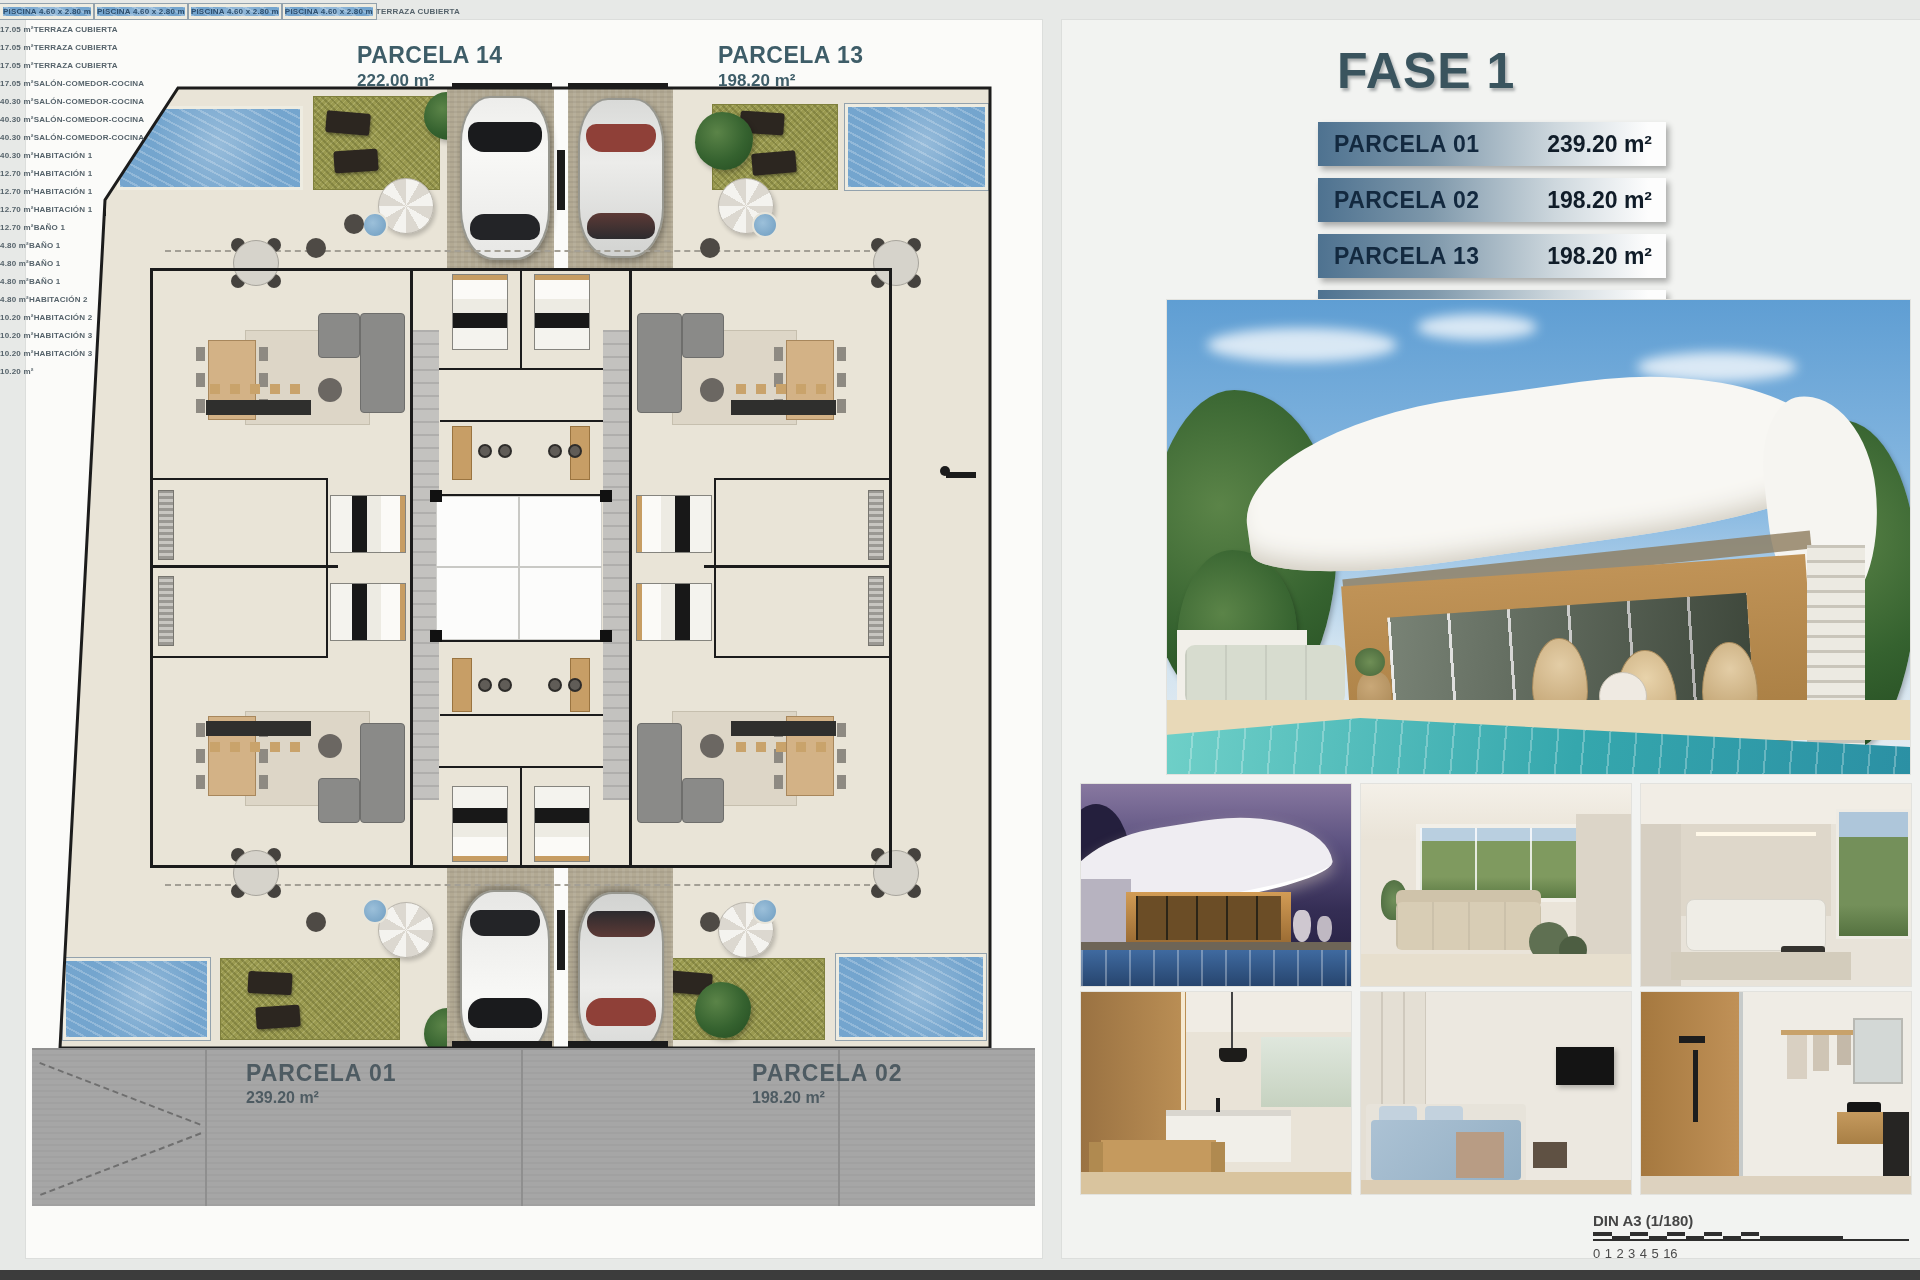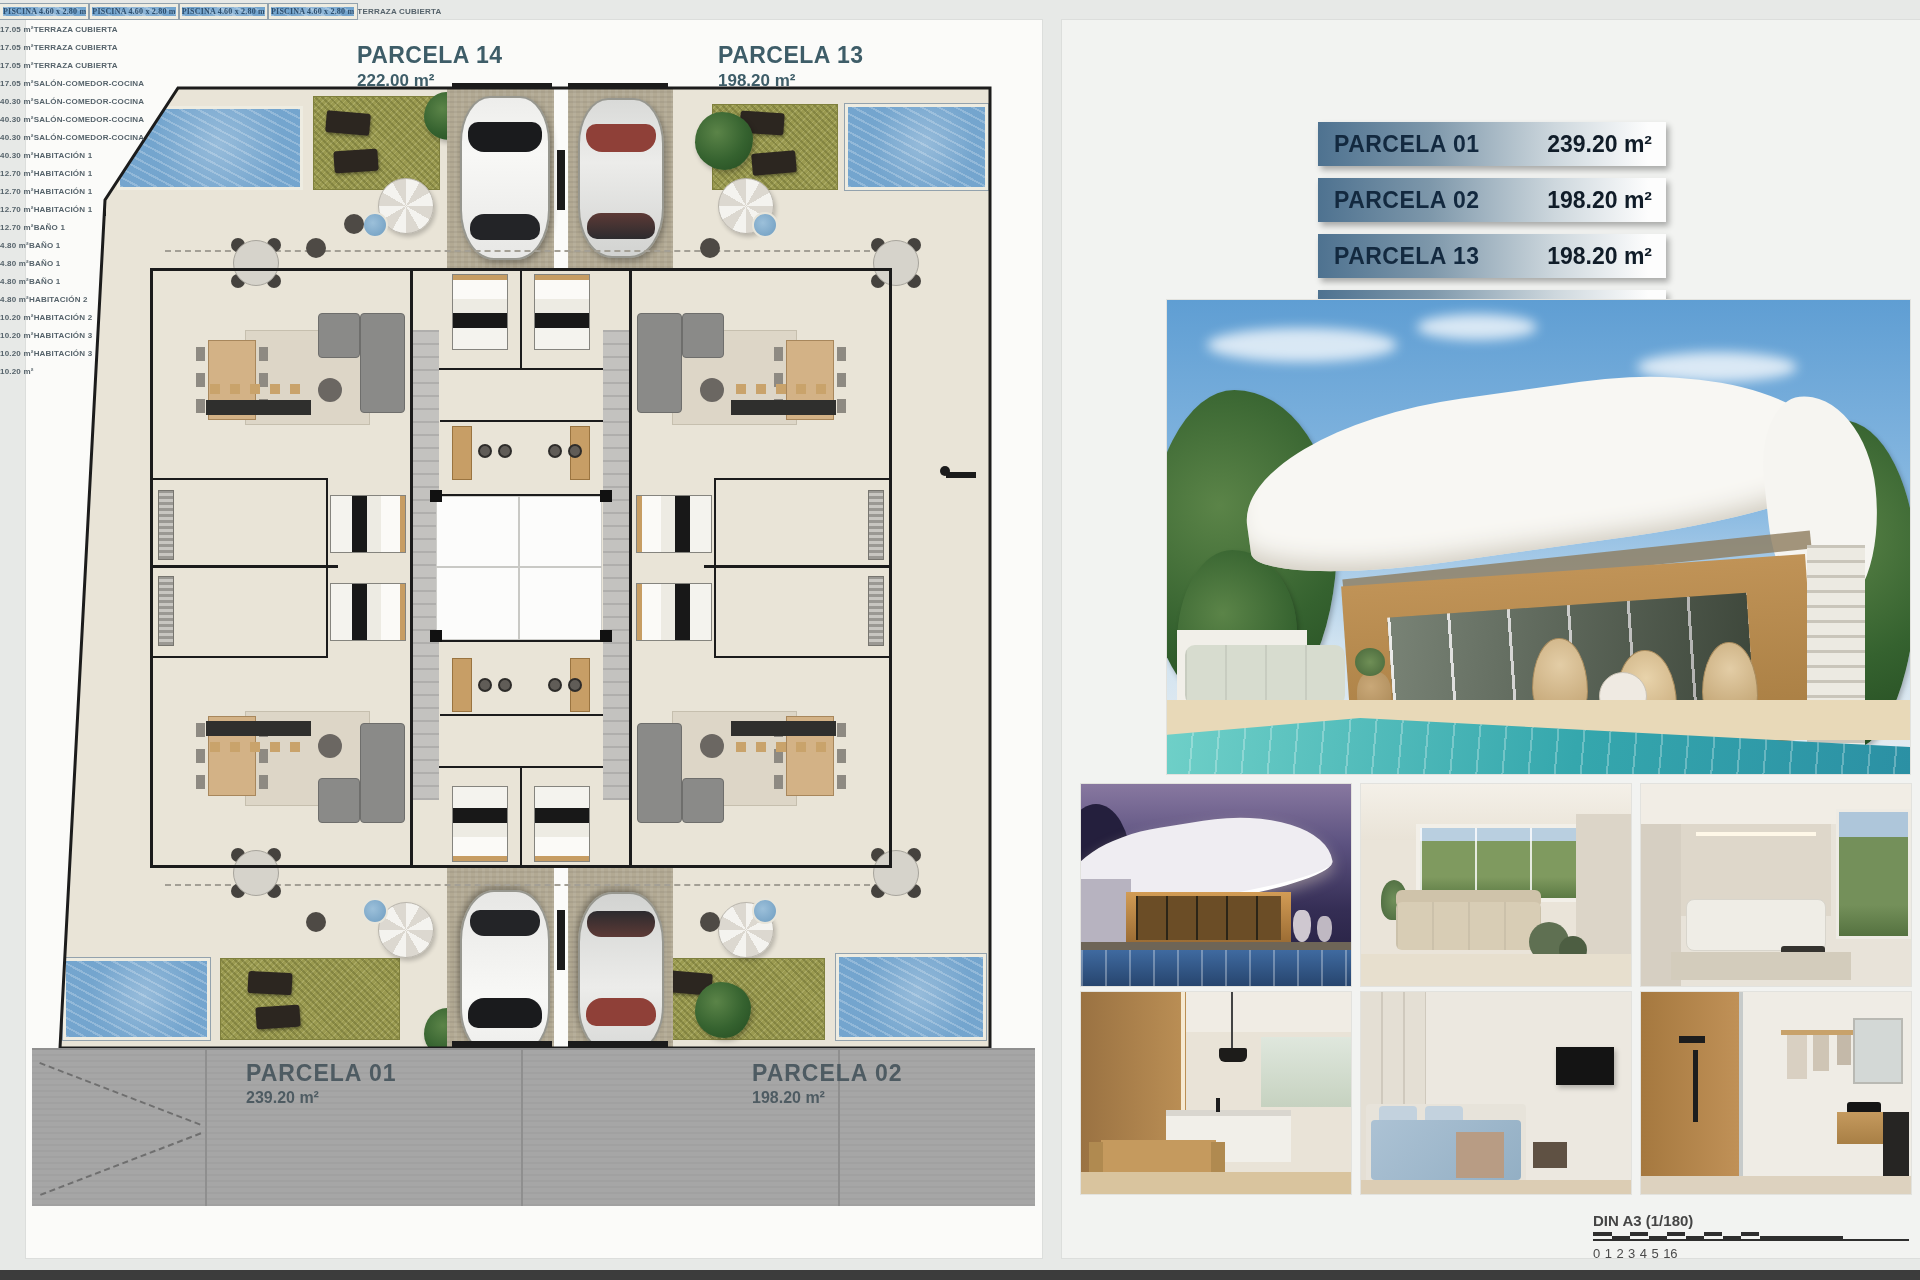--- a/index.html
+++ b/index.html
@@ -62,21 +62,21 @@
   .car.silver .body{background:linear-gradient(180deg,#d9dad8,#ececea 40%,#d2d3d1);}
   .car.red .wf{background:#8f4038;}
   .car.red .wr{background:linear-gradient(180deg,#5d3a36,#2c2b2e);}
   
   .ptitle{font-size:23px;font-weight:bold;color:#3e5d68;letter-spacing:.5px;display:block;}
   .parea{font-size:17px;font-weight:bold;color:#3e5d68;display:block;margin-top:2px;}
   .road-name{font-size:23px;font-weight:bold;color:#4e5b62;letter-spacing:1px;display:block;}
   .road-area{font-size:16px;font-weight:bold;color:#4e5b62;display:block;margin-top:2px;}
   .plan-label{position:absolute;transform:translate(-50%,-50%);font-size:8px;line-height:1.3;font-weight:bold;
      color:#56636b;text-align:center;white-space:pre-line;letter-spacing:.2px;}
-  .plan-label.pool{color:#2e4f6e;font-family:Liberation Serif, serif;}
+  .plan-label.pool{color:#2e4f6e;}
   
   .fase{font-size:50px;font-weight:800;color:#3a545e;letter-spacing:1px;text-shadow:2px 3px 3px rgba(40,50,55,.35);}
   .trow{display:flex;align-items:center;justify-content:space-between;padding:0 14px 0 16px;
      background:linear-gradient(90deg,#4e7290,#7d97aa 32%,#cdd7dd 68%,#fdfdfd 95%);box-shadow:3px 4px 6px rgba(0,0,0,.3);}
   .trow .tl{font-size:23px;font-weight:bold;color:#13293f;letter-spacing:.5px;}
   .trow .tv{font-size:23px;font-weight:bold;color:#101c28;}
   .hero{overflow:hidden;background:linear-gradient(180deg,#5f9ed3,#8cbbe2 45%,#cfe2f0 72%,#e9eef1);box-shadow:0 0 0 1px #e2e2de;}
   .cloud{background:#fff;opacity:.75;filter:blur(6px);border-radius:50%;}
   .thumb{overflow:hidden;background:#ddd;box-shadow:0 0 0 1px #e2e2de;}
   .sb-label{font-size:15px;color:#454545;font-weight:bold;}
@@ -312,20 +312,21 @@
     <div style="left:214px;top:10px;width:230px;height:60px;">
       <span class="road-name">PARCELA 01</span>
       <span class="road-area">239.20 m²</span>
     </div>
     <div style="left:720px;top:10px;width:230px;height:60px;">
       <span class="road-name">PARCELA 02</span>
       <span class="road-area">198.20 m²</span>
     </div>
   </div>
 
+  <div class="fase" style="left:1337px;top:42px;width:300px;height:60px;">FASE 1</div>
 
   <div class="trow" style="left:1318px;top:122px;width:348px;height:44px;">
     <span class="tl">PARCELA 01</span>
     <span class="tv">239.20 m²</span>
   </div>
   <div class="trow" style="left:1318px;top:178px;width:348px;height:44px;">
     <span class="tl">PARCELA 02</span>
     <span class="tv">198.20 m²</span>
   </div>
   <div class="trow" style="left:1318px;top:234px;width:348px;height:44px;">

